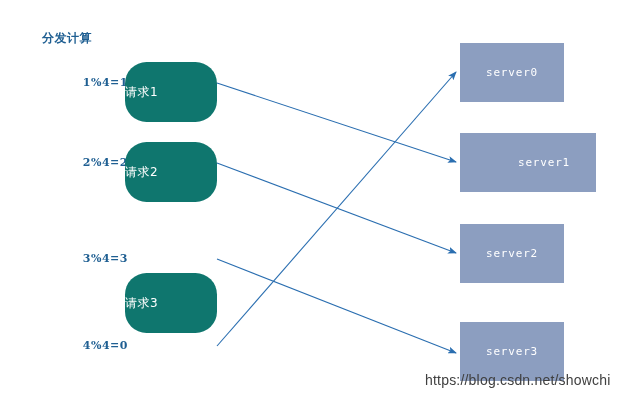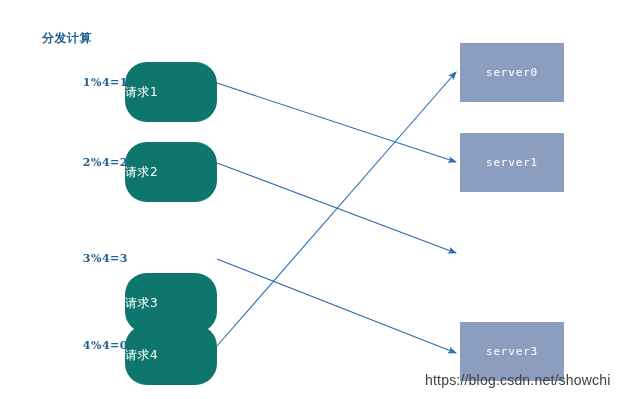--- a/index.html
+++ b/index.html
@@ -123,29 +123,29 @@
 
   <div class="request-node" style="top:62px;">
     <span class="node-text">请求1</span>
   </div>
   <div class="request-node" style="top:142px;">
     <span class="node-text">请求2</span>
   </div>
   <div class="request-node" style="top:238px;margin-top:35px;">
     <span class="node-text">请求3</span>
   </div>
-  <div class="request-node" style="top:325px;">
-    <span class="node-text">请求4</span>
-  </div>
 
   <div class="server-node" style="top:43px;">
     <span class="node-text">server0</span>
   </div>
-  <div class="server-node" style="top:133px;">
+  <div class="server-node" style="top:133px;padding-left:32px;">
     <span class="node-text">server1</span>
+  </div>
+  <div class="server-node" style="top:224px;">
+    <span class="node-text">server2</span>
   </div>
   <div class="server-node" style="top:322px;">
     <span class="node-text">server3</span>
   </div>
 
   <div class="watermark">https://blog.csdn.net/showchi</div>
 
 </div>
 
 </body></html>

